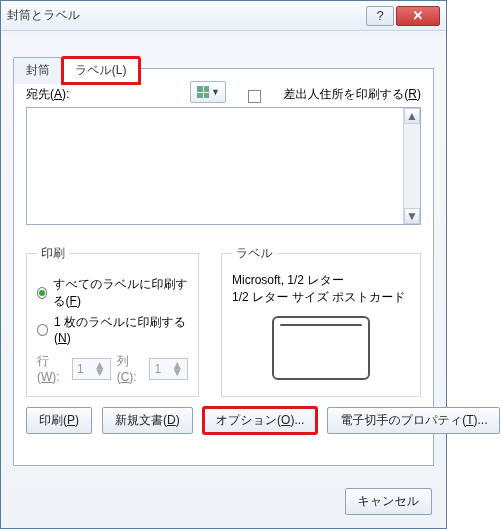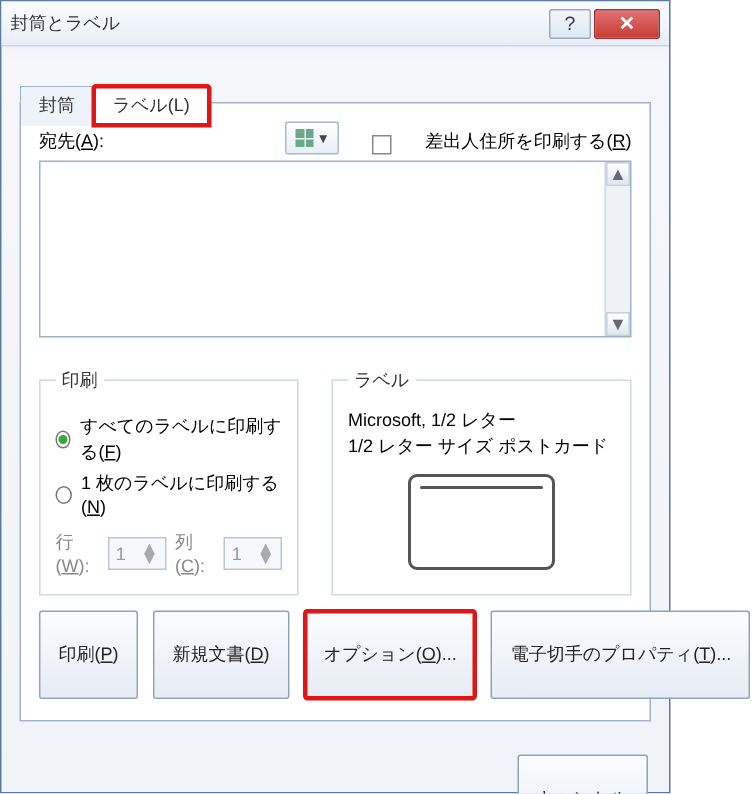--- a/index.html
+++ b/index.html
@@ -35,21 +35,21 @@
   .radio .dot { width:12px; height:12px; border:1px solid #777; border-radius:50%; background:#fff; display:flex; align-items:center; justify-content:center; }
   .radio.sel .dot::after { content:""; width:6px; height:6px; border-radius:50%; background:#38a838; }
   .rowcol { display:flex; align-items:center; gap:6px; margin-top:8px; color:#888; }
   .spin { width:44px; height:22px; border:1px solid #bcc7d5; background:#f6f8fb; color:#999; display:flex; align-items:center; padding:0 4px; justify-content:space-between; }
   .spin .ar { font-size:8px; line-height:7px; color:#aaa; display:flex; flex-direction:column; }
   .labelprev { margin-top:10px; display:flex; justify-content:center; }
   .card { width:98px; height:64px; border:2px solid #555; border-radius:6px; position:relative; }
   .card::before { content:""; position:absolute; left:6px; right:6px; top:6px; height:2px; background:#555; border-radius:1px; }
   .hint { margin-top:14px; color:#333; }
   .btnrow { display:flex; gap:10px; margin-top:10px; }
-  .btn { padding:20px 12px; border:1px solid #8fa2b9; background:linear-gradient(#fbfcfe,#e6ecf4); border-radius:2px; color:#222; white-space:nowrap; }
+  .btn { padding:4px 12px; border:1px solid #8fa2b9; background:linear-gradient(#fbfcfe,#e6ecf4); border-radius:2px; color:#222; white-space:nowrap; }
   .footer { display:flex; justify-content:flex-end; padding:10px 14px; }
   .underline-acc { text-decoration: underline; }
 </style>
 </head>
 <body>
 
 <div class="window">
   <div class="titlebar">
     <div class="title">封筒とラベル</div>
     <div class="winbtns">

